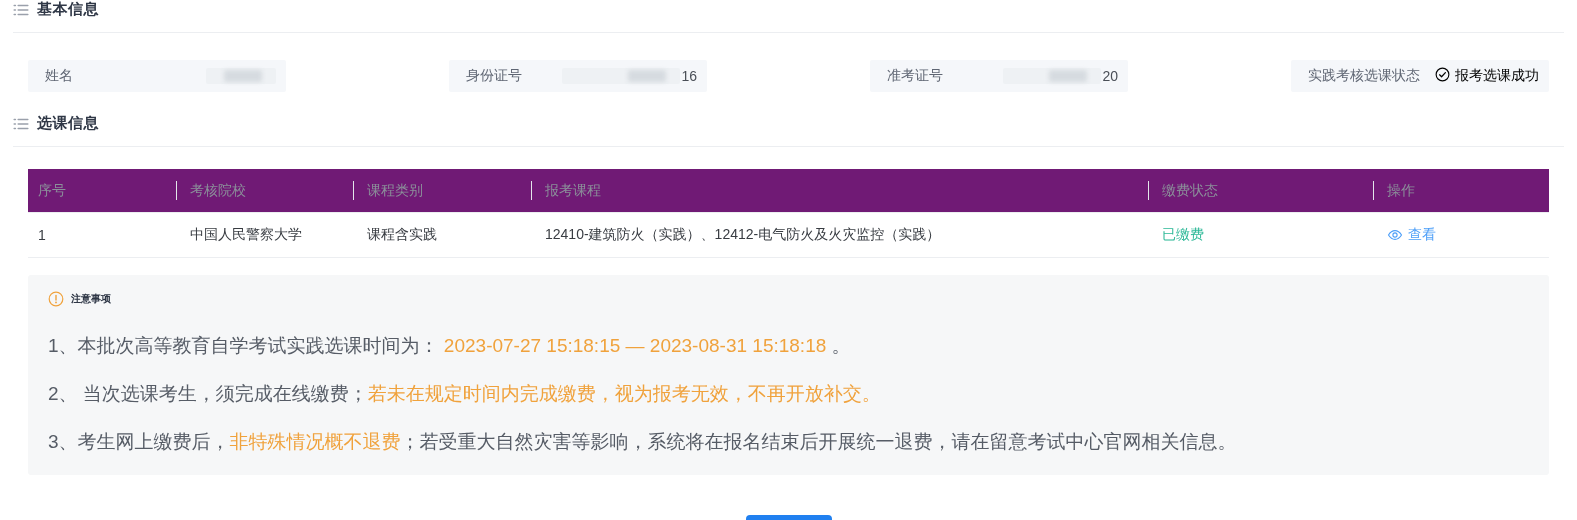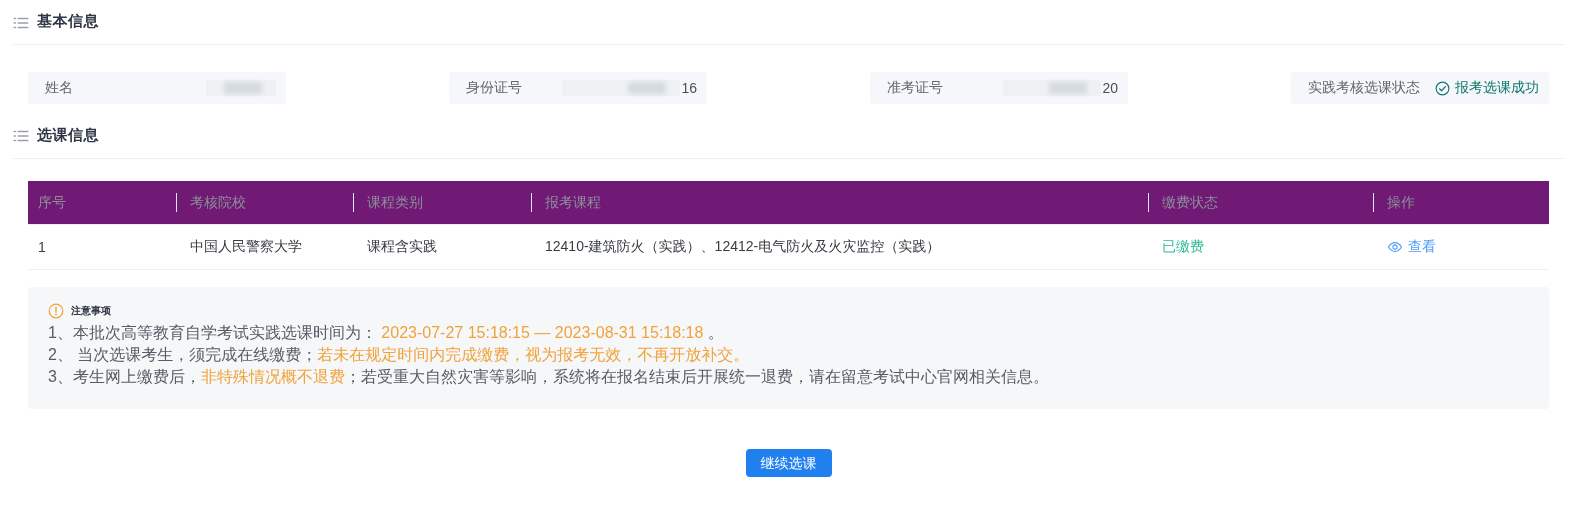--- a/index.html
+++ b/index.html
@@ -2,39 +2,39 @@
 <html><head>
 <meta charset="utf-8">
 <style>
   * { margin: 0; padding: 0; box-sizing: border-box; }
   html, body { width: 1577px; height: 520px; background: #ffffff; overflow: hidden; }
   body { font-family: "Liberation Sans", "DejaVu Sans", sans-serif; font-size: 14px; color: #383c42; }
   .page { width: 1577px; height: 520px; position: relative; padding: 0 13px; }
 
   
   .section-header { display: flex; align-items: center; gap: 8px; padding-left: 0; }
-  .section-header.first { padding-top: 12px; align-items: flex-end; }
+  .section-header.first { padding-top: 0; }
   .section-header.second { margin-top: 22px; }
   .section-title { font-size: 15px; font-weight: 700; color: #2f3746; letter-spacing: 0.5px; }
   .list-icon { width: 16px; height: 16px; color: #9aa0ab; display: inline-flex; }
 
   .divider { height: 1px; background: #eceef1; margin-top: 13px; }
 
   
   .fields-row { display: flex; justify-content: space-between; margin: 27px 15px 0 15px; }
   .field-box { width: 258px; height: 32px; background: #f5f7fa; display: flex; align-items: center; justify-content: space-between; padding: 0 10px 0 17px; border-radius: 2px; }
   .field-label { color: #5f6673; font-size: 14px; white-space: nowrap; }
   .redact-wrap { display: flex; align-items: center; }
   .redact { height: 16px; border-radius: 2px; background: #eef1f4; position: relative; filter: blur(0.5px); }
   .redact .smudge { position: absolute; top: 2px; right: 14px; height: 12px; width: 38px; background: #d6dbe0; border-radius: 2px; filter: blur(2px); }
   .redact.w-name { width: 70px; }
   .redact.w-id { width: 118px; }
   .redact.w-ticket { width: 98px; }
   .redact-suffix { color: #4a4f57; margin-left: 1px; }
-  .status-success { display: flex; align-items: center; gap: 5px; color: #0f766e; font-size: 14px; white-space: nowrap; }
+  .status-success { display: flex; gap: 5px; color: #000000; font-size: 14px; white-space: nowrap; }
   .status-success svg { width: 15px; height: 15px; }
 
   
   .table { margin: 22px 15px 0 15px; }
   .thead, .trow { display: flex; align-items: center; border-bottom: 1px solid #eceef1; }
   .thead { background: #701a75; height: 44px; color: #8b909a; }
   .trow { height: 45px; background: #ffffff; color: #383c42; }
   .cell { padding-left: 14px; white-space: nowrap; overflow: hidden; position: relative; height: 100%; display: flex; align-items: center; }
   .c-no { width: 148px; padding-left: 10px; }
   .c-school { width: 177px; }
@@ -44,21 +44,21 @@
   .c-action { width: 176px; }
   .thead .cell:not(.c-no)::before { content: ""; position: absolute; left: 0; top: 12px; bottom: 12px; width: 1px; background: #e3e6ea; }
   .paid { color: #2cb897; }
   .view-link { display: inline-flex; align-items: center; gap: 5px; color: #4c9ef8; cursor: pointer; text-decoration: none; }
   .view-link svg { width: 16px; height: 16px; }
 
   
   .notice { margin: 17px 15px 0 15px; background: #f6f7f8; border-radius: 3px; padding: 16px 20px 24px 20px; }
   .notice-title { display: flex; align-items: center; gap: 7px; font-weight: 700; color: #2f3746; font-size: 10px; }
   .warn-icon { width: 16px; height: 16px; color: #f0a23c; display: inline-flex; }
-  .notice-item { margin-top: 6px; color: #565c66; font-size: 16px; line-height: 1; }
+  .notice-item { margin-top: 29px; color: #565c66; font-size: 19px; line-height: 1; }
   .notice-item .em { color: #f0a23c; }
 
   
   .footer { display: flex; justify-content: center; margin-top: 40px; }
   .btn-primary { background: #2080f0; color: #ffffff; border: none; border-radius: 4px; height: 28px; padding: 0 15px; font-size: 14px; font-family: inherit; cursor: pointer; line-height: 28px; text-align: right; }
 </style>
 </head>
 <body>
 
 <div class="page">

